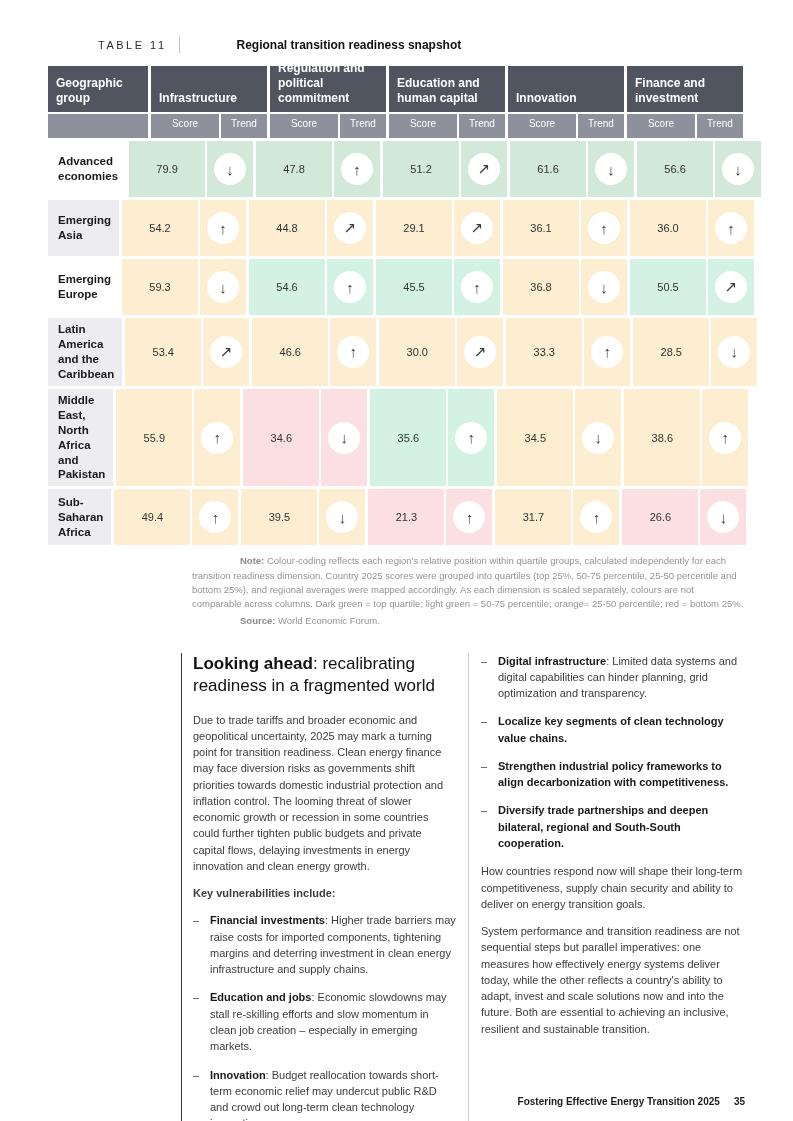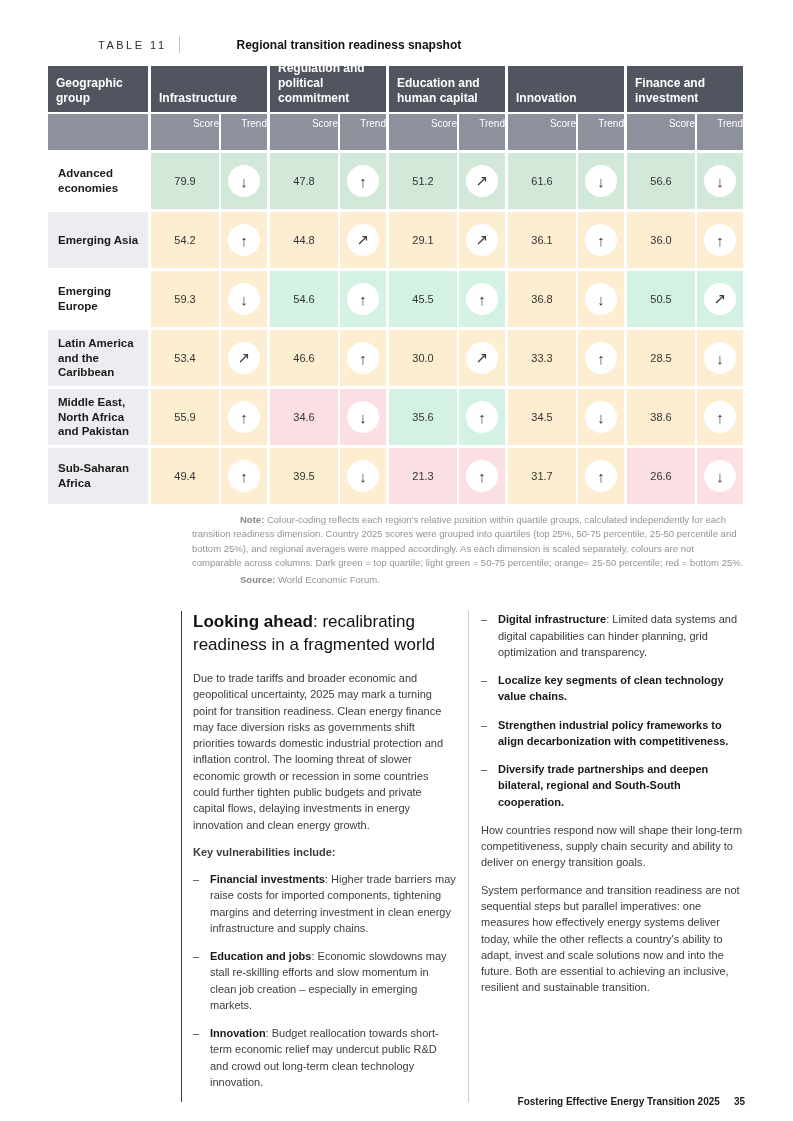--- a/index.html
+++ b/index.html
@@ -29,37 +29,37 @@
     color:#fff; font-weight:bold; font-size:12px; line-height:1.25;
     height:46px; display:flex; align-items:flex-end;
     padding:6px 8px;
   }
   .group-h { width:100px; }
   .dim-h { width:116px; }
 
   .hrow2 { margin-top:2px; margin-bottom:3px; }
   .subcell {
     background:var(--header-mid); color:#fff;
-    font-size:10px; height:36px; line-height:20px; text-align:right;
+    font-size:10px; height:24px; line-height:20px; text-align:center;
   }
   .group-sub { width:100px; }
   .score-sub { width:68px; }
   .trend-sub { width:46px; margin-left:2px; }
 
   .body-row { margin-bottom:3px; }
   .group-cell {
     width:100px; min-height:56px;
     display:flex; align-items:center;
     padding:4px 8px 4px 10px;
     font-size:11.5px; font-weight:bold; color:#1a1a1a; line-height:1.3;
     background:#fff;
   }
   .group-cell.shaded { background:var(--row-shade); }
   .score-cell {
-    width:68px; min-height:56px;
+    width:76px; min-height:56px;
     display:flex; align-items:center; justify-content:center;
     font-size:11px; color:#333;
   }
   .trend-cell {
     width:46px; min-height:56px; margin-left:2px;
     display:flex; align-items:center; justify-content:center;
   }
   .trend-circle {
     width:32px; height:32px; border-radius:50%;
     background:#fff; color:#3d3d3d;

